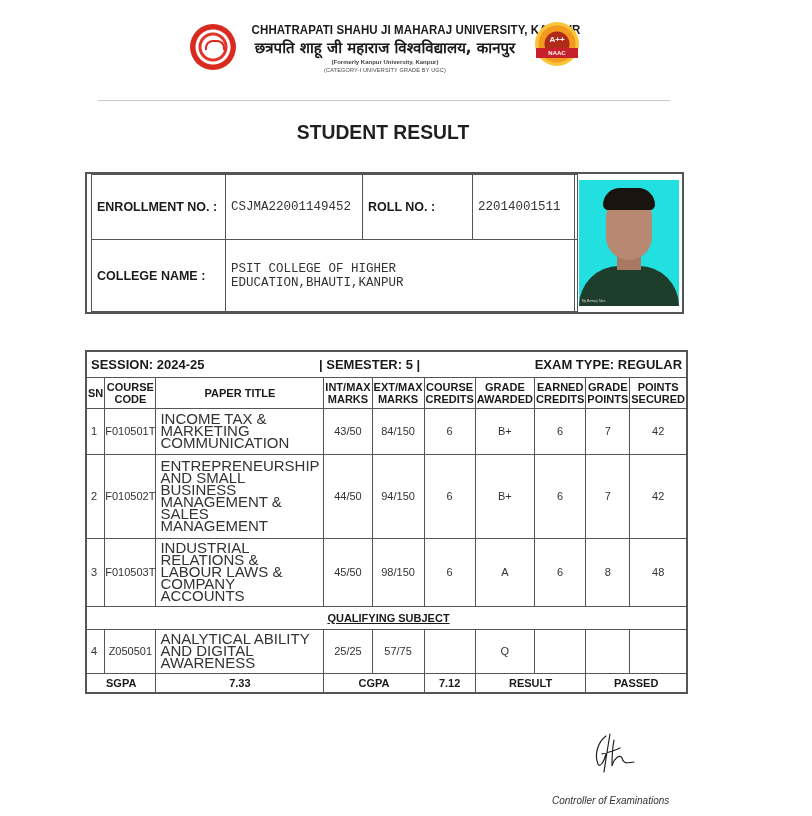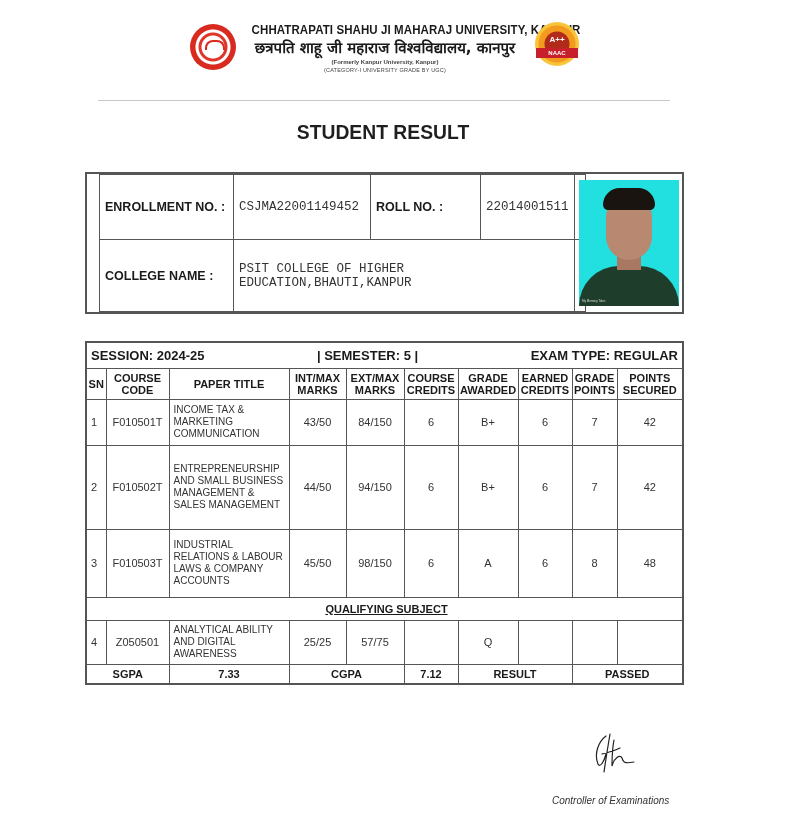--- a/index.html
+++ b/index.html
@@ -20,38 +20,38 @@
   .naac-sun { position: absolute; left: 3px; top: 0; width: 44px; height: 44px; border-radius: 50%;
     background: radial-gradient(circle, #b22a1a 0 12px, #f29b1e 13px 18px, #f7c43a 19px 22px); }
   .naac-grade { position: absolute; left: 0; right: 0; top: 13px; text-align: center; font-size: 8px; font-weight: bold; color: #fff; }
   .naac-ribbon { position: absolute; left: 4px; top: 26px; width: 42px; height: 10px; background: #c8202a; color: #fff; font-size: 6px; font-weight: bold; text-align: center; line-height: 10px; }
 
   .divider { position: absolute; left: 98px; top: 100px; width: 572px; height: 1px; background: #c8c8c8; }
   .page-title { position: absolute; left: 0; width: 766px; top: 120px; text-align: center; font-size: 21px; font-weight: bold; color: #1f1f1f; transform: scaleX(0.92); }
 
   
   .info { position: absolute; left: 85px; top: 172px; width: 599px; height: 142px; border: 2px solid #555; }
-  .info table { border-collapse: collapse; position: absolute; left: 12px; top: 0; width: 487px; height: 138px; }
+  .info table { border-collapse: collapse; position: absolute; left: 4px; top: 0; width: 487px; height: 138px; }
   .info td { border: 1.5px solid #555; padding: 2px 5px; font-size: 12.5px; vertical-align: middle; }
   .info td.lbl { font-weight: bold; color: #1a1a1a; }
   .info td.val { color: #333; font-family: Liberation Mono, monospace; }
   .photo-cell { position: absolute; left: 487px; top: 0; width: 108px; height: 138px; border-left: 1.5px solid #555; }
   .photo { position: absolute; left: 4px; top: 6px; width: 100px; height: 126px; background: #22dfe0; overflow: hidden; }
   .photo .shirt { position: absolute; left: 0; right: 0; bottom: 0; height: 40px; background: #1e3d2a; border-radius: 40px 40px 0 0; }
   .photo .neck { position: absolute; left: 38px; top: 70px; width: 24px; height: 20px; background: #a87862; }
   .photo .face { position: absolute; left: 27px; top: 16px; width: 46px; height: 64px; background: #b88870; border-radius: 22px 22px 24px 24px; }
   .photo .hair { position: absolute; left: 24px; top: 8px; width: 52px; height: 22px; background: #1a1410; border-radius: 26px 26px 8px 8px; }
   .photo .caption { position: absolute; left: 3px; bottom: 3px; font-size: 3px; color: #ddd; }
 
   
-  .result { position: absolute; left: 85px; top: 341px; width: 599px; }
+  .result { position: absolute; left: 85px; top: 350px; width: 599px; }
   .result table { border-collapse: collapse; width: 599px; border: 2px solid #555; }
   .result td, .result th { border: 1.5px solid #555; font-size: 11px; color: #333; text-align: center; vertical-align: middle; }
   .result th { font-weight: bold; color: #1a1a1a; line-height: 12px; padding: 2px 1px; font-size: 11px; margin-top: 12px; }
-  .result td.title { text-align: left; padding: 1px 4px; line-height: 12px; font-size: 10px; }
+  .result td.title { text-align: left; padding: 1px 4px; line-height: 12px; font-size: 15px; }
   .result td.sn { text-align: left; padding-left: 4px; }
   .session-row td { font-weight: bold; color: #1a1a1a; font-size: 13px; height: 26px; padding: 0 4px; }
   .session-inner { display: flex; justify-content: space-between; align-items: center; }
   .section-row td { text-align: center; font-weight: bold; padding-left: 4px; height: 23px; color: #1a1a1a; text-decoration: underline; }
   .summary-row td { font-weight: bold; color: #1a1a1a; height: 20px; }
 
   
   .signature { position: absolute; left: 590px; top: 732px; width: 50px; height: 42px; }
   .controller { position: absolute; left: 552px; top: 795px; font-size: 10px; font-style: italic; color: #333; }
 </style>

